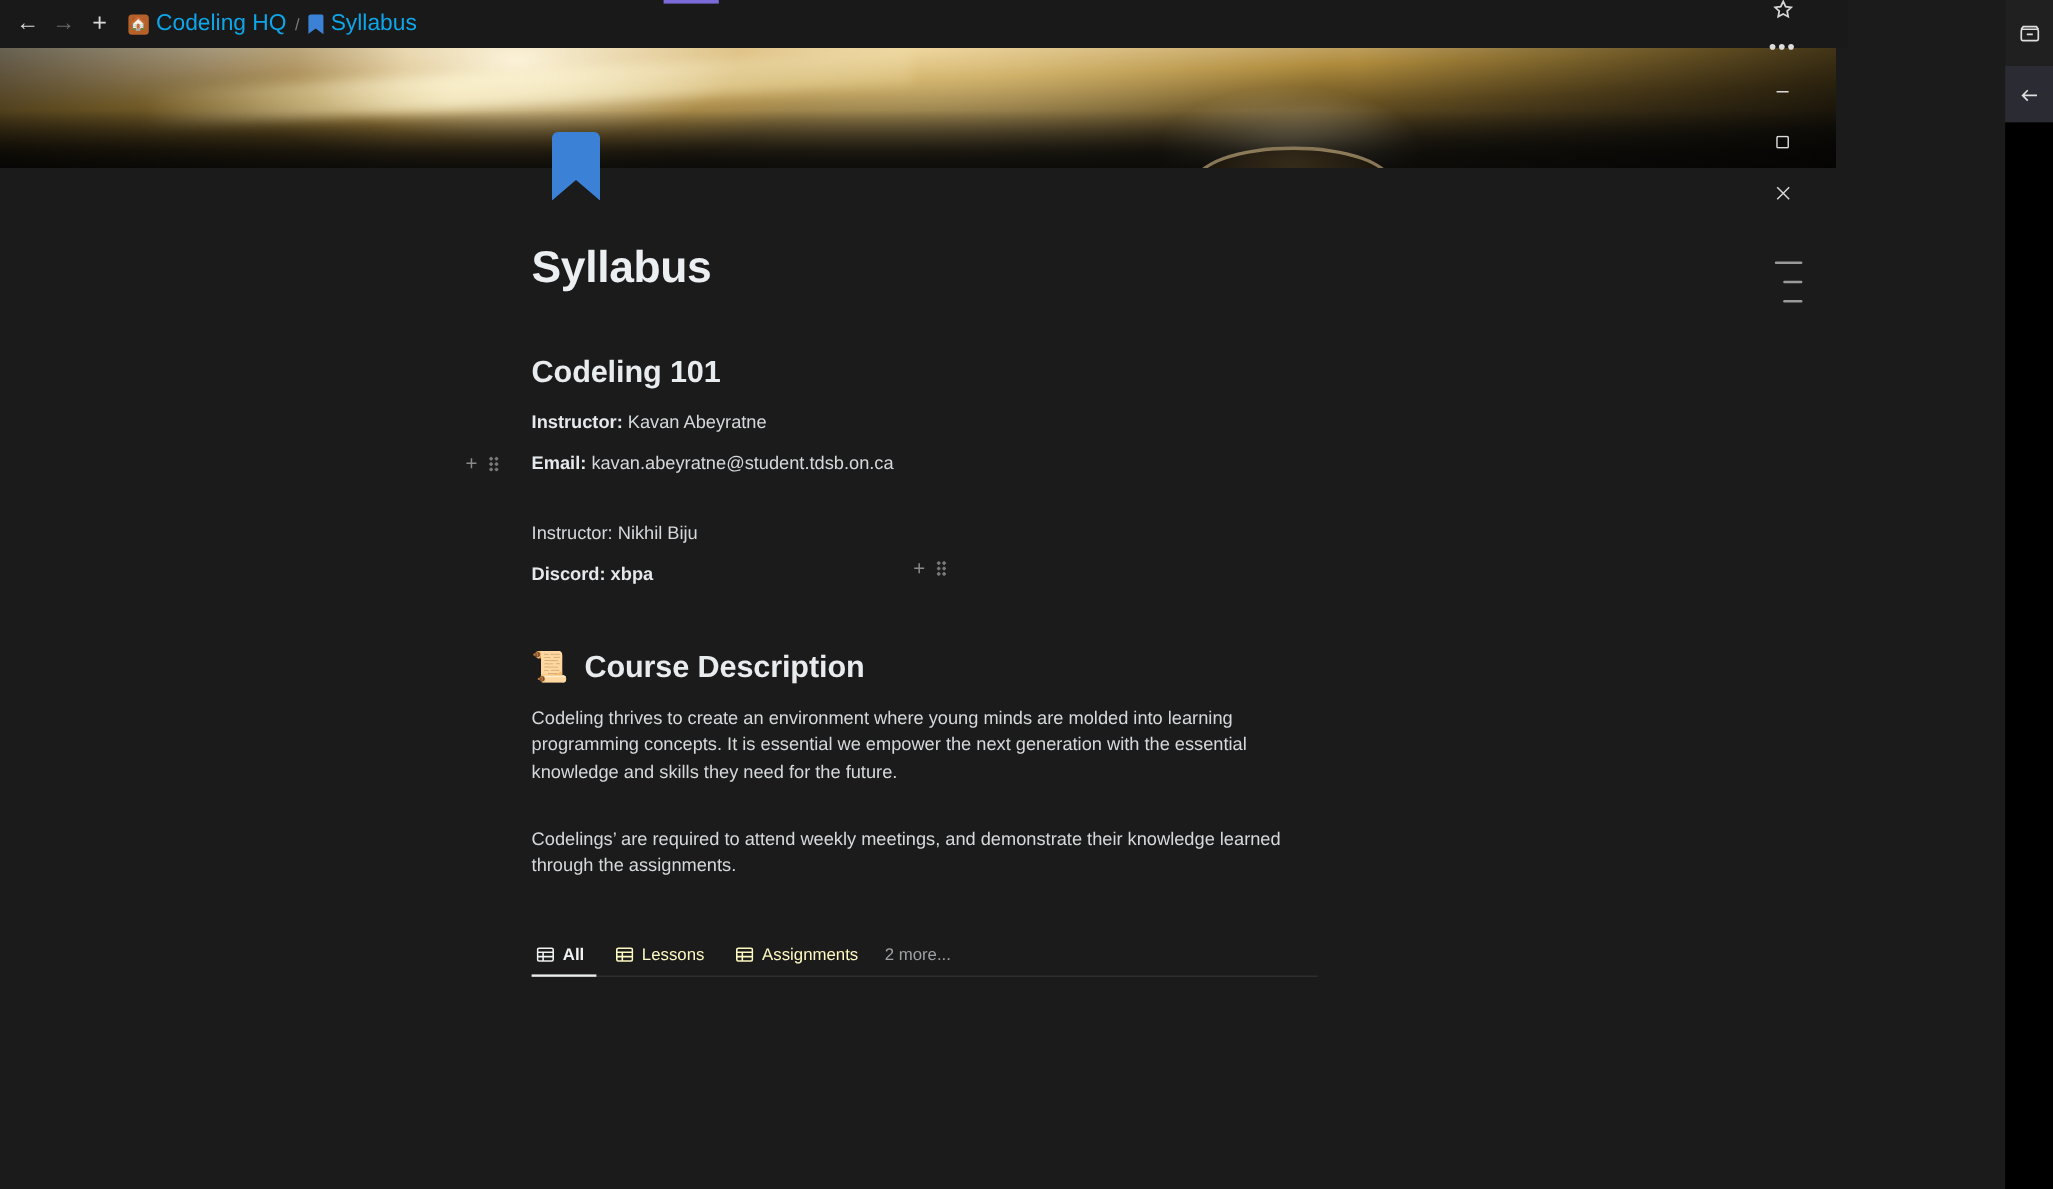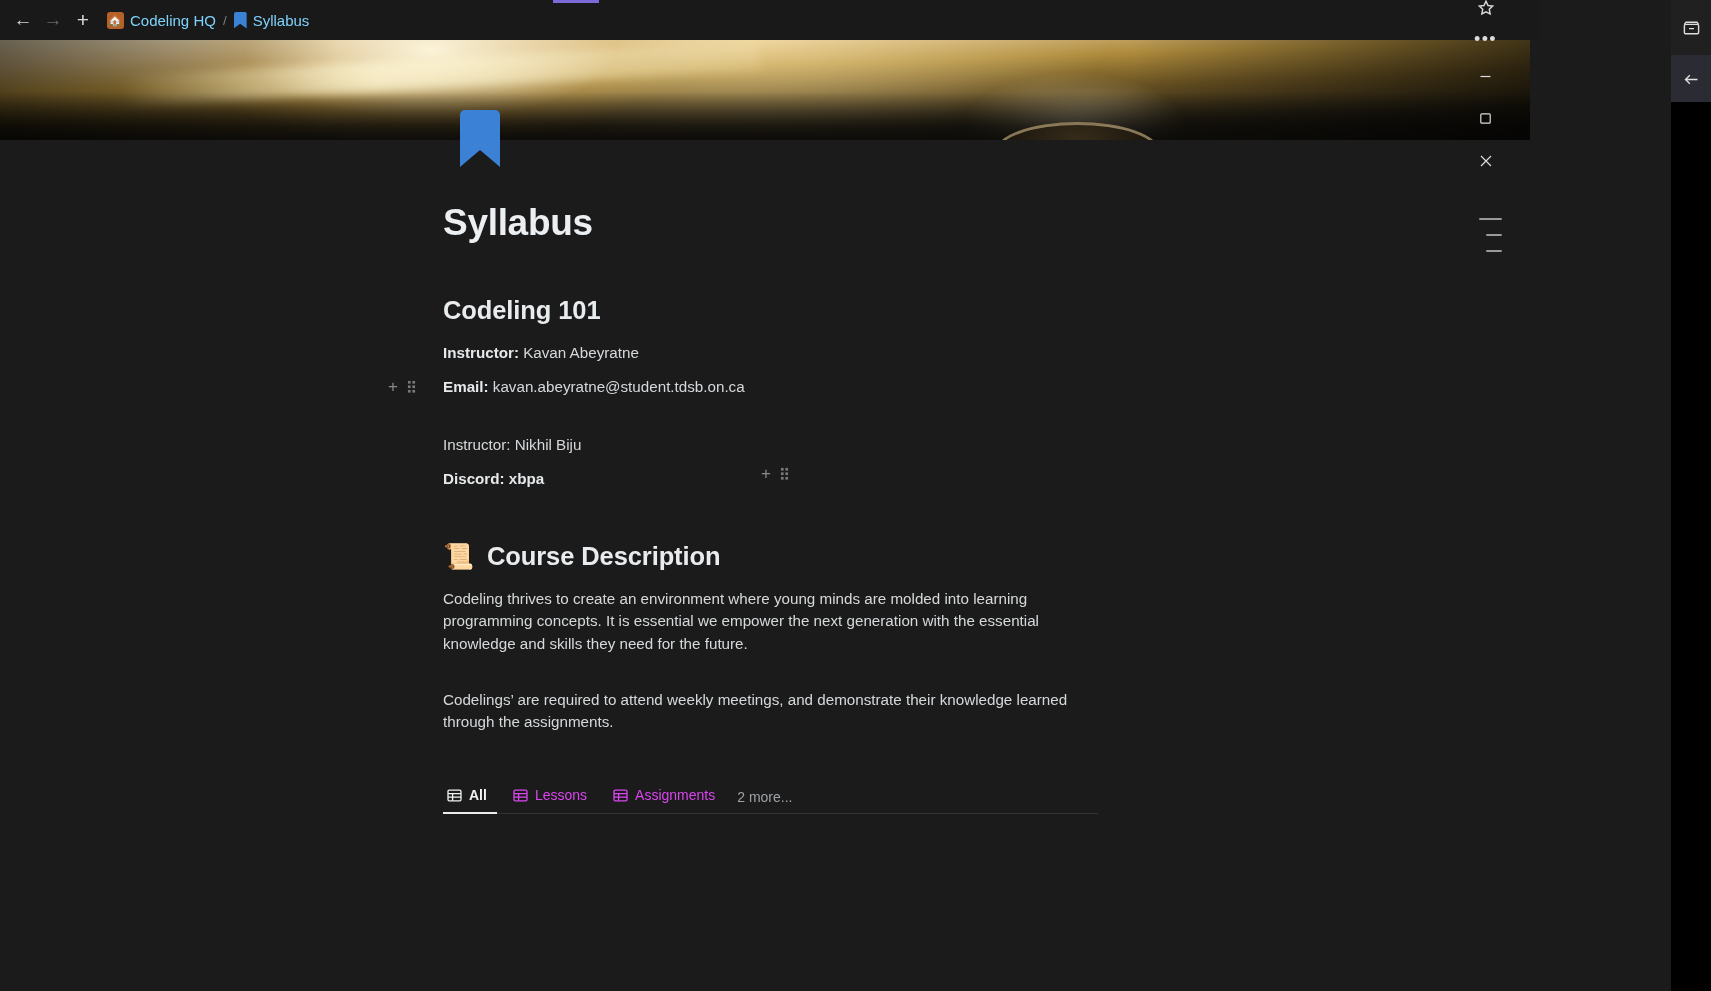--- a/index.html
+++ b/index.html
@@ -26,21 +26,21 @@
     display: flex; align-items: center; justify-content: center;
     border-radius: 4px; cursor: pointer;
     color: #d4d4d4;
   }
   .tb-back { font-size: 19px; color: #d8d8d8; }
   .tb-fwd { font-size: 19px; color: #6a6a6a; }
   .tb-plus { font-size: 21px; color: #d8d8d8; font-weight: 300; }
 
   .crumbs { display: flex; align-items: center; font-size: 13.5px; margin-left: 4px; }
   .crumb { display: flex; align-items: center; gap: 6px; padding: 3px 5px; border-radius: 4px; cursor: pointer; }
-  .crumb-label { color: #7dd3fc; font-size: 15px; }
+  .crumb-label { color: #0ea5e9; font-size: 19px; }
   .crumb-sep { color: #7d7d7d; margin: 0 2px; font-size: 13.5px; }
 
   .home-ico {
     width: 17px; height: 17px; border-radius: 3px;
     background: #b4622a;
     display: flex; align-items: center; justify-content: center;
     font-size: 11px; line-height: 1;
   }
   .bm-ico {
     width: 13px; height: 17px;
@@ -191,25 +191,25 @@
 
   
   .cols { display: flex; position: relative; }
   .col { width: 345px; }
   .col-gutter {
     position: absolute; left: 318px; top: 31px;
     display: flex; align-items: center; gap: 9px;
   }
 
   
-  .tabs { display: flex; align-items: flex-end; gap: 0; margin-top: 14px; }
+  .tabs { display: flex; align-items: flex-start; gap: 0; margin-top: 14px; }
   .tab {
     display: flex; align-items: center; gap: 7px;
     padding: 6px 10px 9px 4px;
-    font-size: 14px; color: #d946ef; cursor: pointer;
+    font-size: 14px; color: #fef9c3; cursor: pointer;
     border-bottom: 2px solid transparent;
     margin-right: 12px;
   }
   .tab.active { color: #f0f2f3; font-weight: 700; border-bottom-color: #e9ebec; }
   .tab svg { stroke: currentColor; fill: none; stroke-width: 1.3; }
   .tab-more {
     font-size: 14px; color: #9ea2a5; cursor: pointer;
     padding: 6px 6px 9px 0;
   }
   .tabs-rule {

